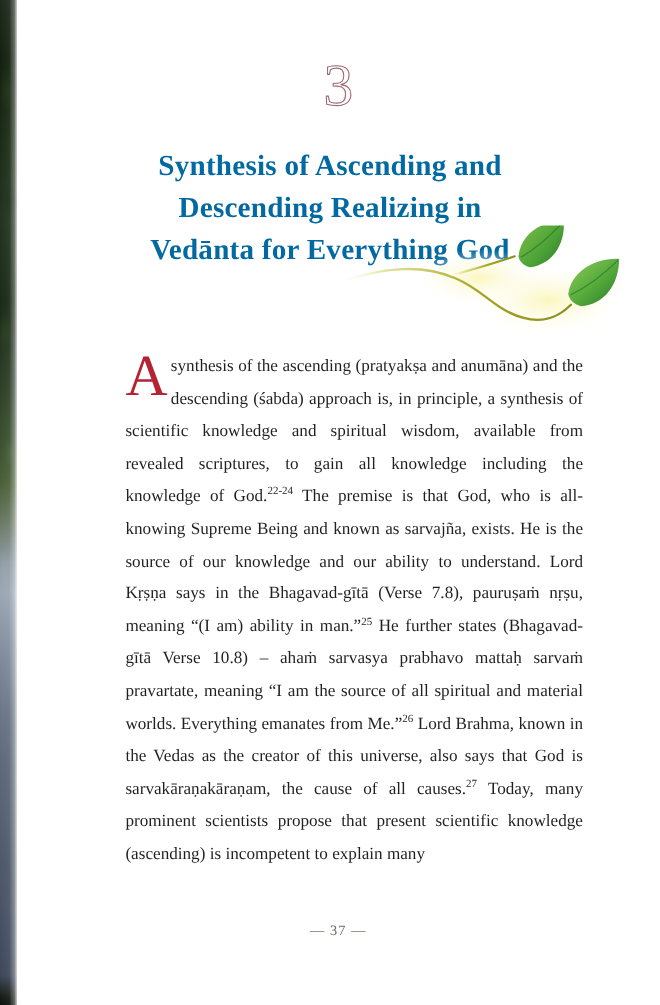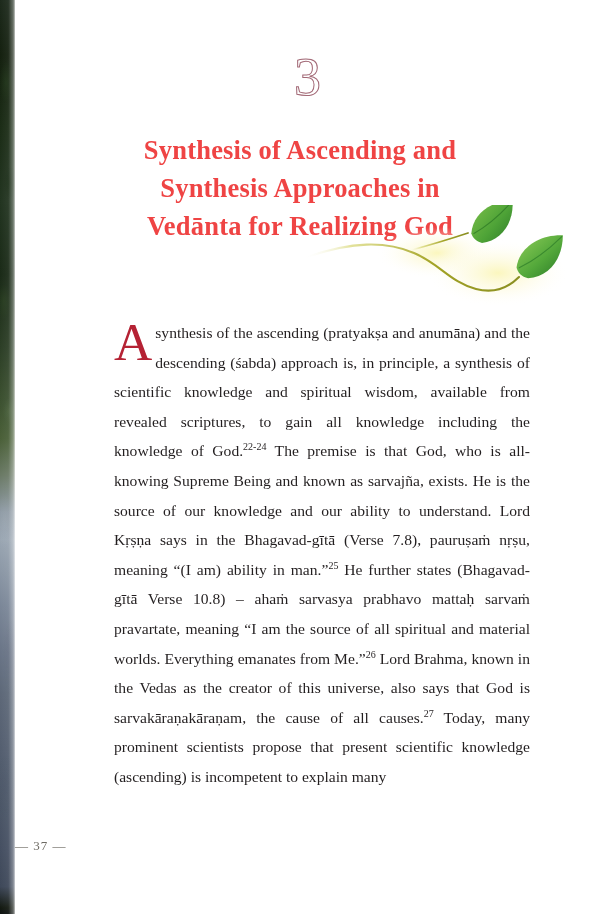--- a/index.html
+++ b/index.html
@@ -98,21 +98,21 @@
     letter-spacing: 0;
   }
 
   
   .chapter-title {
     position: absolute;
     top: 113px;
     left: 60px;
     width: 450px;
     text-align: center;
-    color: #ef4444;
+    color: #0369a1;
     font-family: "Liberation Serif", "DejaVu Serif", serif;
     font-weight: bold;
     font-size: 26.5px;
     line-height: 38px;
     letter-spacing: .2px;
   }
   .chapter-title .tl { display: block; white-space: nowrap; }
 
   
   .ornament {
@@ -155,20 +155,21 @@
     vertical-align: super;
     line-height: 0;
   }
 
   
   .folio {
     position: absolute;
     top: 838px;
     left: 0;
     width: 585px;
+    text-align: center;
     color: #6d6a63;
     font-family: "Liberation Serif", "DejaVu Serif", serif;
     font-size: 13px;
     letter-spacing: 1px;
   }
 </style>
 </head>
 <body>
 
 <div class="page">
@@ -177,22 +178,22 @@
     <div class="mottle"></div>
     <div class="shine"></div>
   </div>
 
   <div class="content">
 
     <div class="chapter-number">3</div>
 
     <h1 class="chapter-title">
       <span class="tl">Synthesis of Ascending and</span>
-      <span class="tl">Synthesis Approaches in</span>
-      <span class="tl">Vedānta for Realizing God</span>
+      <span class="tl">Descending Realizing in</span>
+      <span class="tl">Vedānta for Everything God</span>
     </h1>
 
     <div class="ornament">
       <svg width="310" height="115" viewBox="0 0 310 115" xmlns="http://www.w3.org/2000/svg">
         <defs>
           <radialGradient id="glowA" cx="50%" cy="50%" r="50%">
             <stop offset="0%" stop-color="#fbf6bb" stop-opacity="0.95"></stop>
             <stop offset="55%" stop-color="#fdfade" stop-opacity="0.45"></stop>
             <stop offset="100%" stop-color="#ffffff" stop-opacity="0"></stop>
           </radialGradient>

